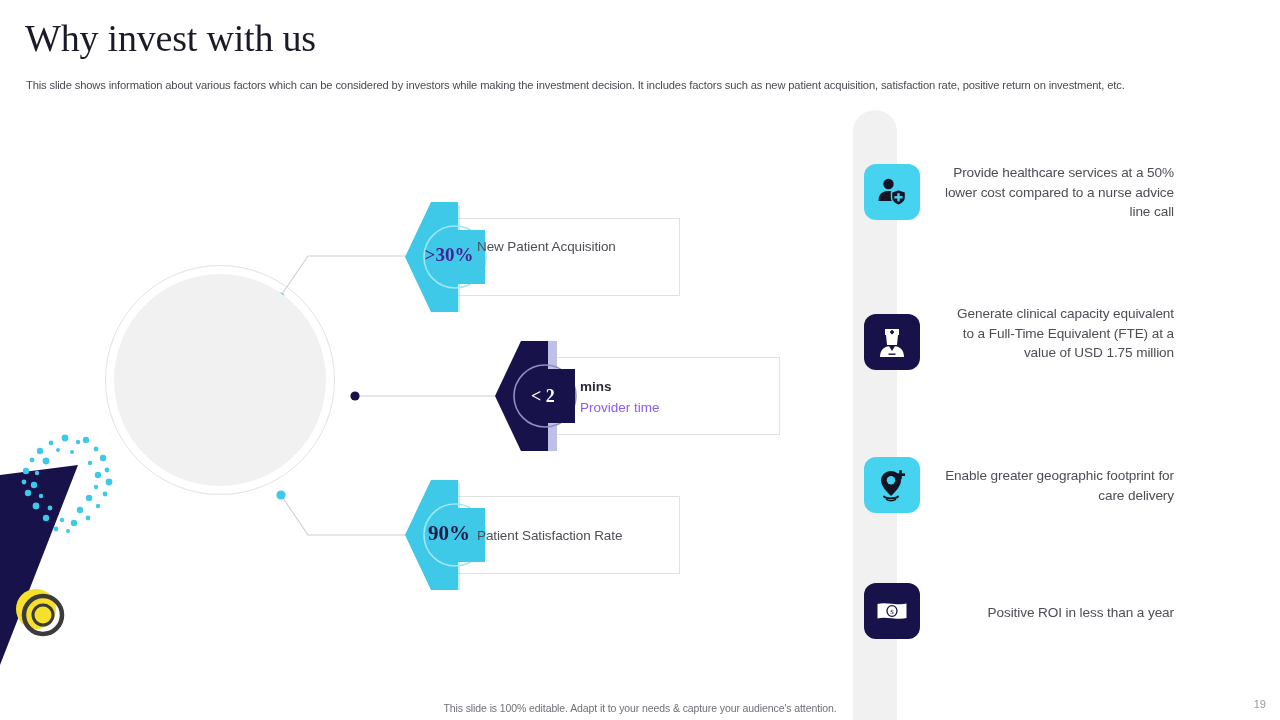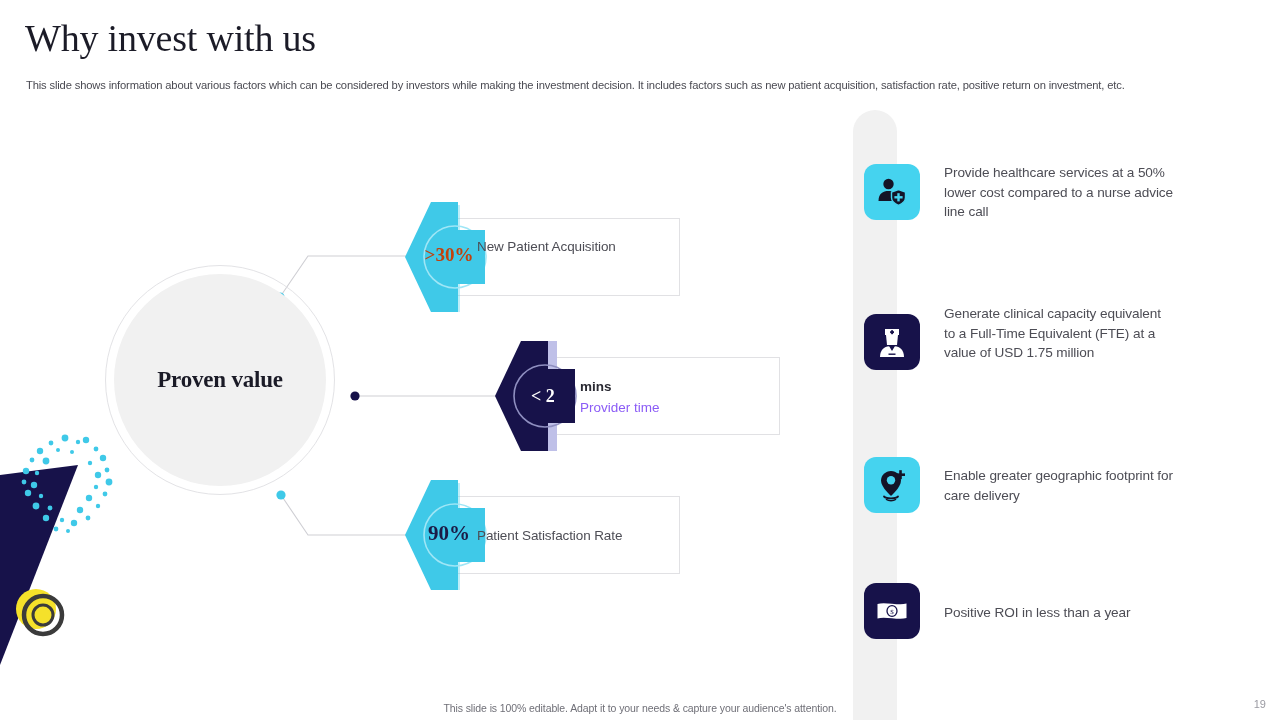--- a/index.html
+++ b/index.html
@@ -70,21 +70,21 @@
     position:absolute;left:853px;top:110px;width:44px;height:610px;
     background:#f1f1f1;border-radius:22px 22px 0 0;
   }
   .bullet{position:absolute;}
   .bullet-icon{
     position:absolute;width:56px;height:56px;border-radius:12px;
     display:flex;align-items:center;justify-content:center;
   }
   .bullet-text{
     position:absolute;left:944px;width:230px;
-    font-size:13.6px;line-height:1.45;color:#4d4d55;letter-spacing:-0.1px;
+    font-size:13.6px;line-height:1.45;color:#4d4d55;letter-spacing:-0.1px;text-align:right;
   }
 
   
   .footer-note{
     position:absolute;left:0;top:702px;width:1280px;text-align:center;
     font-size:10.5px;color:#6f6f77;letter-spacing:-0.1px;
   }
   .page-num{
     position:absolute;right:14px;top:698px;font-size:11px;color:#9a9aa2;
   }
@@ -155,33 +155,32 @@
 
     <path d="M 281 495 L 308 535 L 432 535" fill="none" stroke="#cfcfd4" stroke-width="1.1"></path>
 
     <circle cx="280" cy="297" r="4.6" fill="#3fc9e8"></circle>
     <circle cx="281" cy="495" r="4.6" fill="#3fc9e8"></circle>
     <circle cx="355" cy="396" r="4.6" fill="#17124a"></circle>
   </svg>
 
   <div class="hub-ring"></div>
   <div class="hub-disc"></div>
-  <div class="hub-label">Proven value</div>
 
   <div class="row">
     <div class="row-box" style="left:440px;top:218px;width:240px;height:78px;"></div>
 
     <svg class="chev" style="left:405px;top:202px;width:88px;height:110px;" viewBox="0 0 88 110">
       <polygon points="53,0 53,110 26,110 0,55 26,0" fill="#47cfee" transform="translate(2,3)" opacity="0.35"></polygon>
       <polygon points="53,0 53,110 26,110 0,55 26,0" fill="#3fc9e8"></polygon>
       <circle cx="50" cy="55" r="31" fill="none" stroke="#9fe6f6" stroke-width="1.6"></circle>
       <rect x="44" y="28" width="36" height="54" fill="#3fc9e8"></rect>
     </svg>
 
-    <div class="row-stat" style="left:414px;top:238px;width:70px;height:34px;font-size:19px;color:#c2410c;">&gt;30%</div>
+    <div class="row-stat" style="left:414px;top:238px;width:70px;height:34px;font-size:19px;color:#4c1d95;">&gt;30%</div>
 
     <div class="row-text" style="left:477px;top:220px;width:200px;height:52px;">
       <span class="t-main">New Patient Acquisition</span>
     </div>
   </div>
 
   <div class="row">
     <div class="row-box" style="left:540px;top:357px;width:240px;height:78px;"></div>
 
     <svg class="chev" style="left:495px;top:341px;width:88px;height:110px;" viewBox="0 0 88 110">

